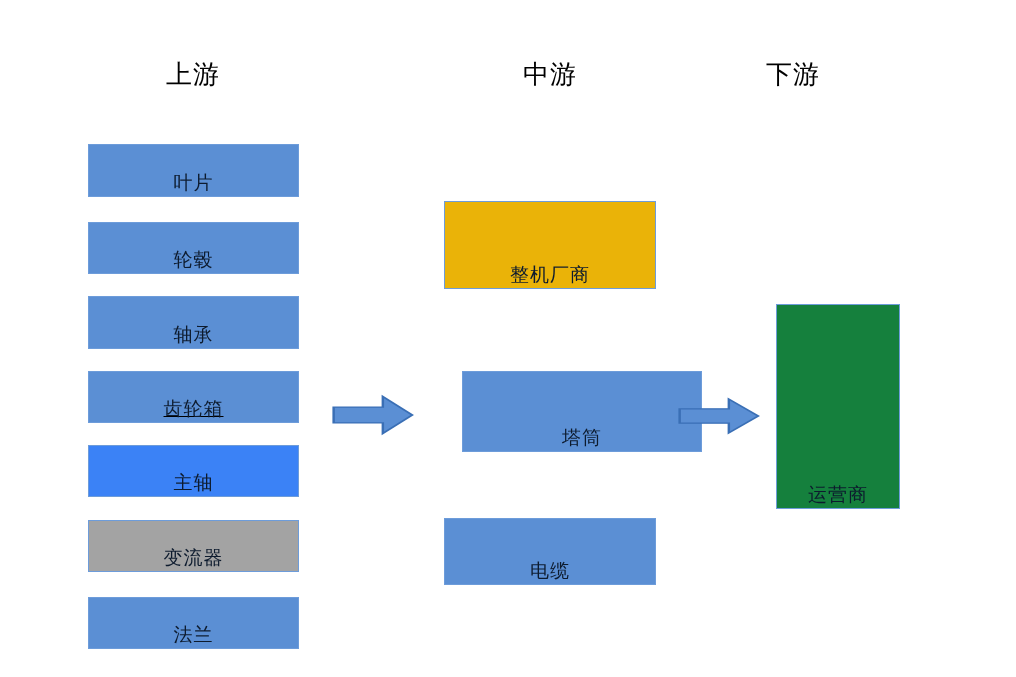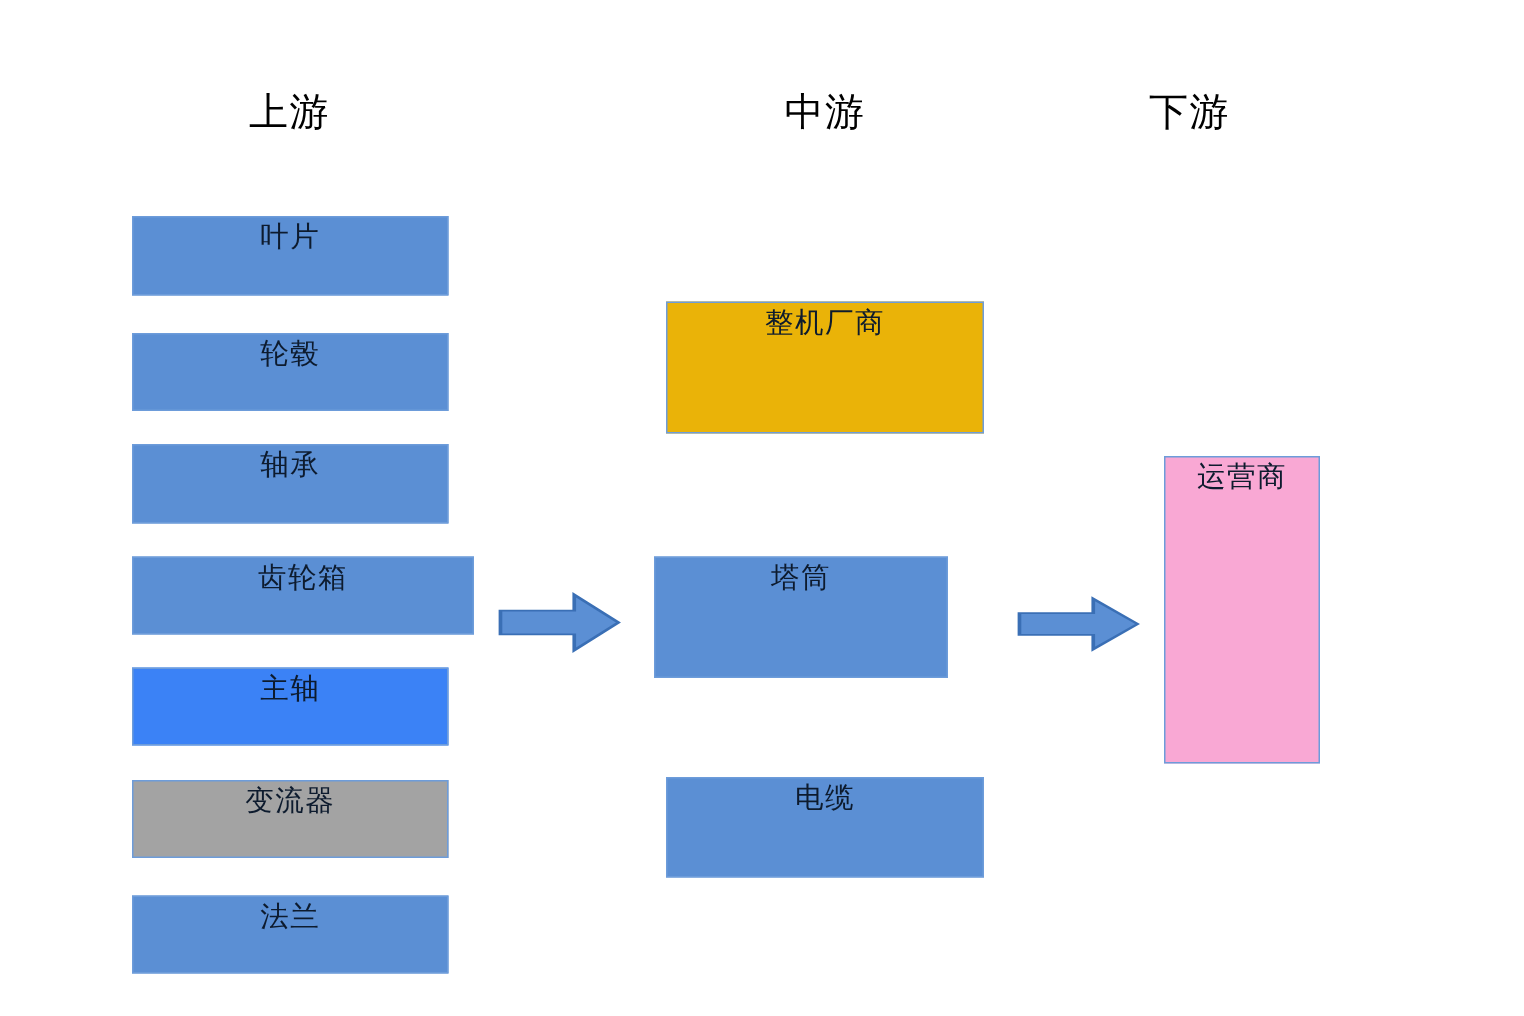--- a/index.html
+++ b/index.html
@@ -31,21 +31,21 @@
     letter-spacing: 1px;
   }
 
   
   .node-box {
     position: absolute;
     background: #5B8FD4;
     border: 1px solid #6d9cda;
     box-sizing: border-box;
     display: flex;
-    align-items: flex-start;
+    align-items: flex-end;
     justify-content: center;
   }
   .node-label {
     font-family: "DejaVu Serif", "Liberation Serif", serif;
     font-size: 19px;
     color: #0d1b2e;
     white-space: nowrap;
     letter-spacing: 1px;
   }
 
@@ -73,48 +73,48 @@
   <div id="upstream-layer">
       <div class="node-box" style="left: 88px; top: 120px; width: 211px; height: 53px; background: rgb(91, 143, 212); border-color: rgb(109, 156, 218);">
         <span class="node-label" style="color: rgb(13, 27, 46);">叶片</span>
       </div>
       <div class="node-box" style="left: 88px; top: 198px; width: 211px; height: 52px; background: rgb(91, 143, 212); border-color: rgb(109, 156, 218);">
         <span class="node-label" style="color: rgb(13, 27, 46);">轮毂</span>
       </div>
       <div class="node-box" style="left: 88px; top: 272px; width: 211px; height: 53px; background: rgb(91, 143, 212); border-color: rgb(109, 156, 218);">
         <span class="node-label" style="color: rgb(13, 27, 46);">轴承</span>
       </div>
-      <div class="node-box" style="left: 88px; top: 347px; width: 228px; height: 52px; background: rgb(91, 143, 212); border-color: rgb(109, 156, 218);">
+      <div class="node-box" style="left: 88px; top: 347px; width: 211px; height: 52px; background: rgb(91, 143, 212); border-color: rgb(109, 156, 218); text-decoration: underline;">
         <span class="node-label" style="color: rgb(13, 27, 46);">齿轮箱</span>
       </div>
       <div class="node-box" style="left: 88px; top: 421px; width: 211px; height: 52px; background: #3b82f6; border-color: rgb(109, 156, 218);">
         <span class="node-label" style="color: rgb(13, 27, 46);">主轴</span>
       </div>
       <div class="node-box" style="left: 88px; top: 496px; width: 211px; height: 52px; background: #a3a3a3; border-color: rgb(109, 156, 218);">
         <span class="node-label" style="color: rgb(13, 27, 46);">变流器</span>
       </div>
       <div class="node-box" style="left: 88px; top: 573px; width: 211px; height: 52px; background: rgb(91, 143, 212); border-color: rgb(109, 156, 218);">
         <span class="node-label" style="color: rgb(13, 27, 46);">法兰</span>
       </div>
     </div>
 
   <div id="midstream-layer">
       <div class="node-box" style="left: 444px; top: 177px; width: 212px; height: 88px; background: #eab308; border-color: rgb(109, 156, 218);">
         <span class="node-label" style="color: rgb(13, 27, 46);">整机厂商</span>
       </div>
-      <div class="node-box" style="left: 436px; top: 347px; width: 196px; height: 81px; background: rgb(91, 143, 212); border-color: rgb(109, 156, 218);">
+      <div class="node-box" style="left: 462px; top: 347px; width: 240px; height: 81px; background: rgb(91, 143, 212); border-color: rgb(109, 156, 218);">
         <span class="node-label" style="color: rgb(13, 27, 46);">塔筒</span>
       </div>
       <div class="node-box" style="left: 444px; top: 494px; width: 212px; height: 67px; background: rgb(91, 143, 212); border-color: rgb(109, 156, 218);">
         <span class="node-label" style="color: rgb(13, 27, 46);">电缆</span>
       </div>
     </div>
 
   <div id="downstream-layer">
-      <div class="node-box" style="left: 776px; top: 280px; width: 104px; height: 205px; background: #f9a8d4; border-color: rgb(109, 156, 218);">
+      <div class="node-box" style="left: 776px; top: 280px; width: 124px; height: 205px; background: #15803d; border-color: rgb(109, 156, 218);">
         <span class="node-label" style="color: rgb(13, 27, 46);">运营商</span>
       </div>
     </div>
 
   <div id="arrows-layer">
       <div class="arrow" style="left: 332px; top: 369px; width: 82px; height: 44px;">
         <svg viewBox="0 0 100 100" preserveAspectRatio="none">
           <polygon points="2,32 62,32 62,8 98,50 62,92 62,68 2,68" fill="#5B8FD4" stroke="#3A6FB5" stroke-width="3" stroke-linejoin="miter"></polygon>
         </svg>
       </div>

